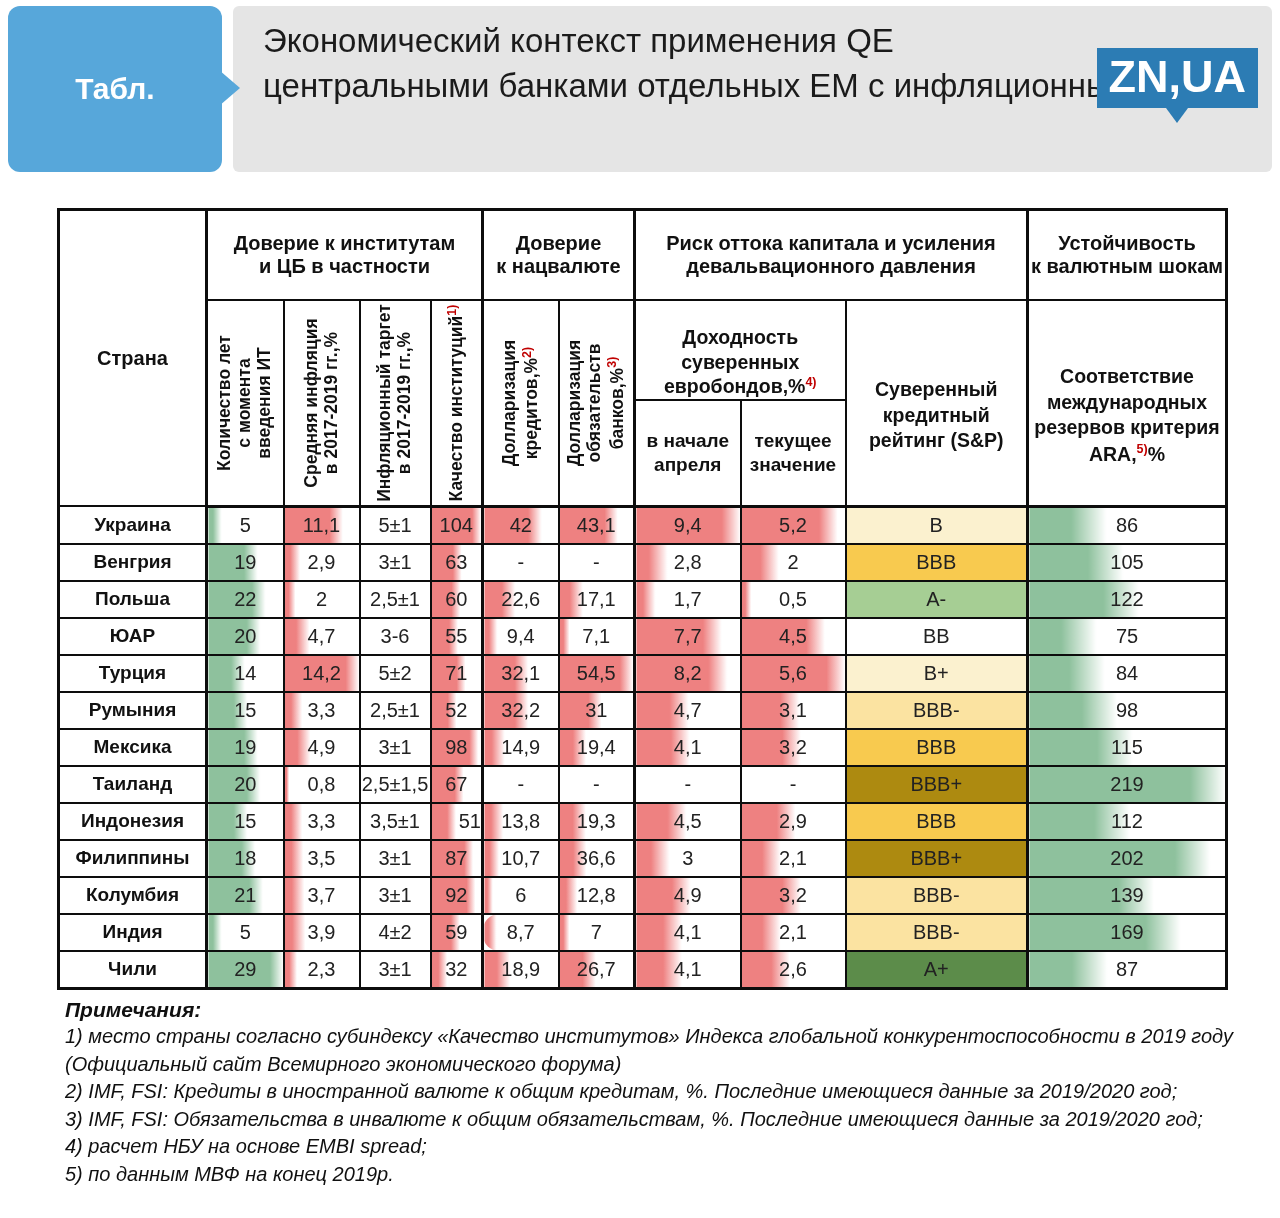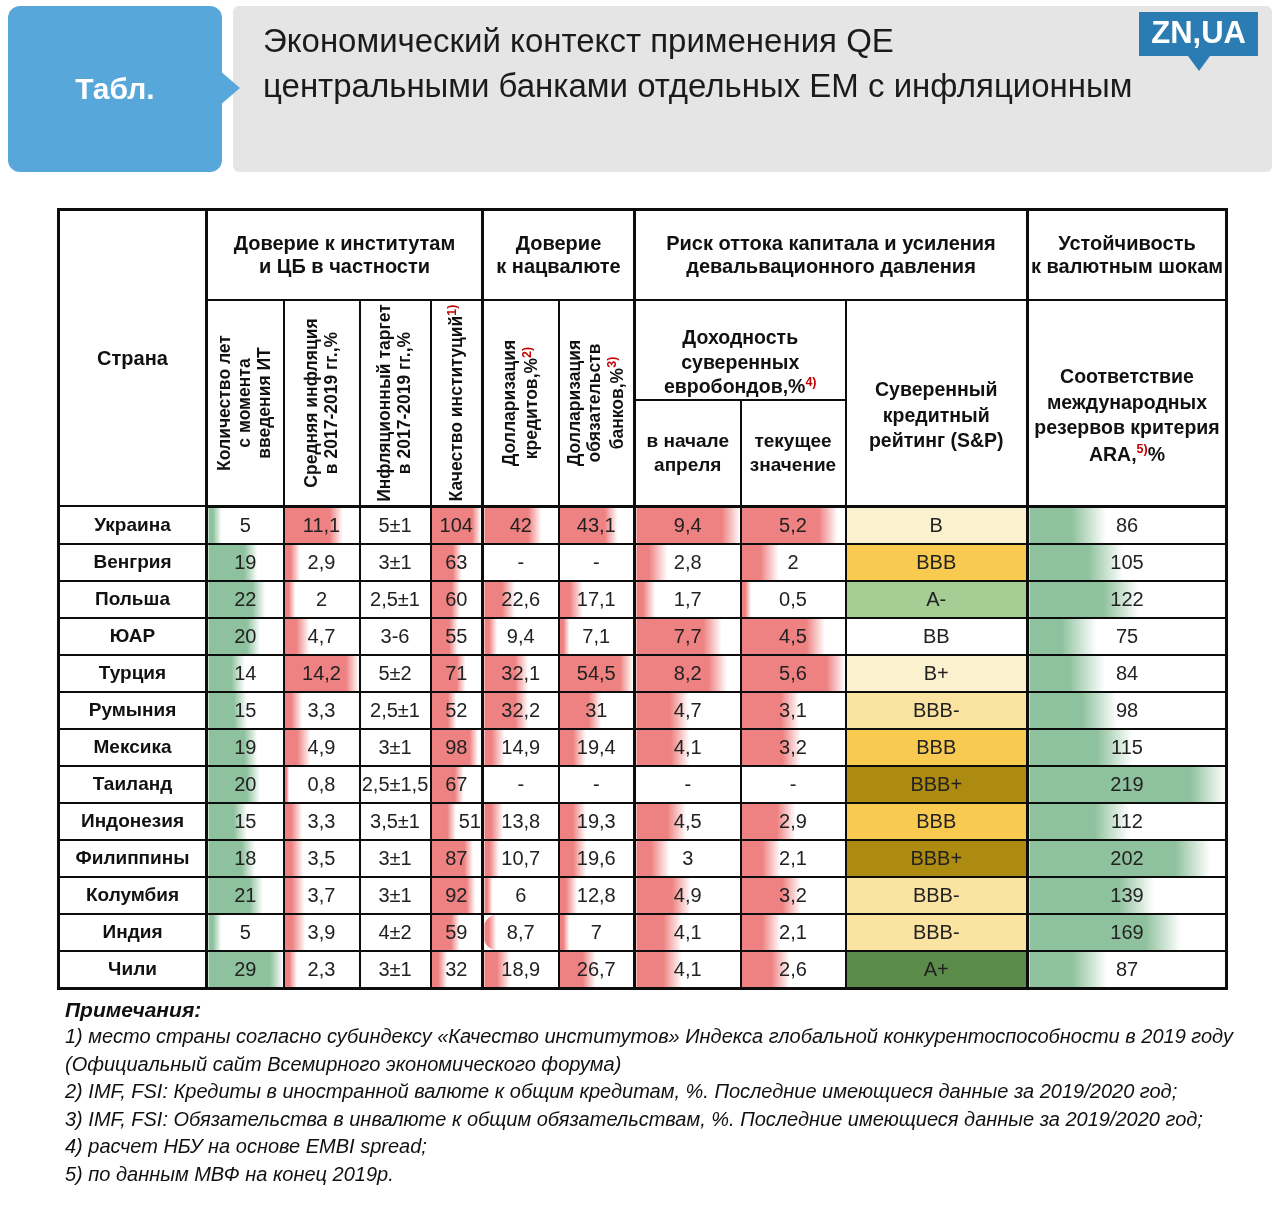--- a/index.html
+++ b/index.html
@@ -20,21 +20,21 @@
     background:#57A7DA;border-radius:12px;
     display:flex;align-items:center;justify-content:center;z-index:2;
   }
   .tag-label{color:#fff;font-weight:700;font-size:30px;}
   .tag-arrow{
     position:absolute;left:212px;top:50%;transform:translateY(-50%);
     width:0;height:0;border-top:24px solid transparent;border-bottom:24px solid transparent;
     border-left:28px solid #57A7DA;z-index:3;
   }
   .logo{position:absolute;top:6px;right:14px;text-align:center;}
-  .logo-box{background:#2C7CB4;color:#fff;font-weight:700;font-size:31px;padding:3px 12px 5px;}
+  .logo-box{background:#2C7CB4;color:#fff;font-weight:700;font-size:45px;padding:3px 12px 5px;margin-top:36px;}
   .logo-tail{width:0;height:0;margin:0 auto;border-left:11px solid transparent;
     border-right:11px solid transparent;border-top:15px solid #2C7CB4;}
   
   table{border-collapse:collapse;table-layout:fixed;margin:32px 0 0 57px;border:3px solid #0d0d0d;}
   th,td{border:2px solid #0d0d0d;text-align:center;vertical-align:middle;padding:0;}
   .gb{border-left-width:3.5px !important;}
   thead th{font-weight:700;white-space:pre-line;background:#fff;}
   tr.r1 th{height:88px;font-size:20px;}
   th.country-h{font-size:20px;}
   th.rot{position:relative;border-bottom-width:3.5px;}
@@ -267,21 +267,21 @@
         <td class="" style="background: rgb(248, 202, 79);">BBB</td>
         <td class=" gb" style="background: linear-gradient(90deg, rgb(142, 193, 157) 0%, rgb(142, 193, 157) 33.1%, rgb(255, 255, 255) 51.1%, rgb(255, 255, 255) 100%);">112</td>
       </tr>
       <tr>
         <td class="country">Филиппины</td>
         <td class=" gb" style="background: linear-gradient(90deg, rgb(142, 193, 157) 0%, rgb(142, 193, 157) 44.1%, rgb(255, 255, 255) 62.1%, rgb(255, 255, 255) 100%);">18</td>
         <td class="" style="background: linear-gradient(90deg, rgb(238, 129, 129) 0%, rgb(238, 129, 129) 8.6%, rgb(255, 255, 255) 24.6%, rgb(255, 255, 255) 100%);">3,5</td>
         <td class="">3±1</td>
         <td class="" style="background: linear-gradient(90deg, rgb(238, 129, 129) 0%, rgb(238, 129, 129) 65.7%, rgb(255, 255, 255) 83.7%, rgb(255, 255, 255) 100%);">87</td>
         <td class=" gb" style="background: linear-gradient(90deg, rgb(238, 129, 129) 0%, rgb(238, 129, 129) 6.9%, rgb(255, 255, 255) 19.6%, rgb(255, 255, 255) 100%);">10,7</td>
-        <td class="" style="background: linear-gradient(90deg, rgb(238, 129, 129) 0%, rgb(238, 129, 129) 18%, rgb(255, 255, 255) 36%, rgb(255, 255, 255) 100%);">19,6</td>
+        <td class="" style="background: linear-gradient(90deg, rgb(238, 129, 129) 0%, rgb(238, 129, 129) 18%, rgb(255, 255, 255) 36%, rgb(255, 255, 255) 100%);">36,6</td>
         <td class=" gb" style="background: linear-gradient(90deg, rgb(238, 129, 129) 0%, rgb(238, 129, 129) 13.9%, rgb(255, 255, 255) 31.9%, rgb(255, 255, 255) 100%);">3</td>
         <td class="" style="background: linear-gradient(90deg, rgb(238, 129, 129) 0%, rgb(238, 129, 129) 19.5%, rgb(255, 255, 255) 37.5%, rgb(255, 255, 255) 100%);">2,1</td>
         <td class="" style="background: rgb(173, 138, 16);">BBB+</td>
         <td class=" gb" style="background: linear-gradient(90deg, rgb(142, 193, 157) 0%, rgb(142, 193, 157) 74.2%, rgb(255, 255, 255) 92.2%, rgb(255, 255, 255) 100%);">202</td>
       </tr>
       <tr>
         <td class="country">Колумбия</td>
         <td class=" gb" style="background: linear-gradient(90deg, rgb(142, 193, 157) 0%, rgb(142, 193, 157) 54.4%, rgb(255, 255, 255) 72.4%, rgb(255, 255, 255) 100%);">21</td>
         <td class="" style="background: linear-gradient(90deg, rgb(238, 129, 129) 0%, rgb(238, 129, 129) 9.1%, rgb(255, 255, 255) 26.1%, rgb(255, 255, 255) 100%);">3,7</td>
         <td class="">3±1</td>

